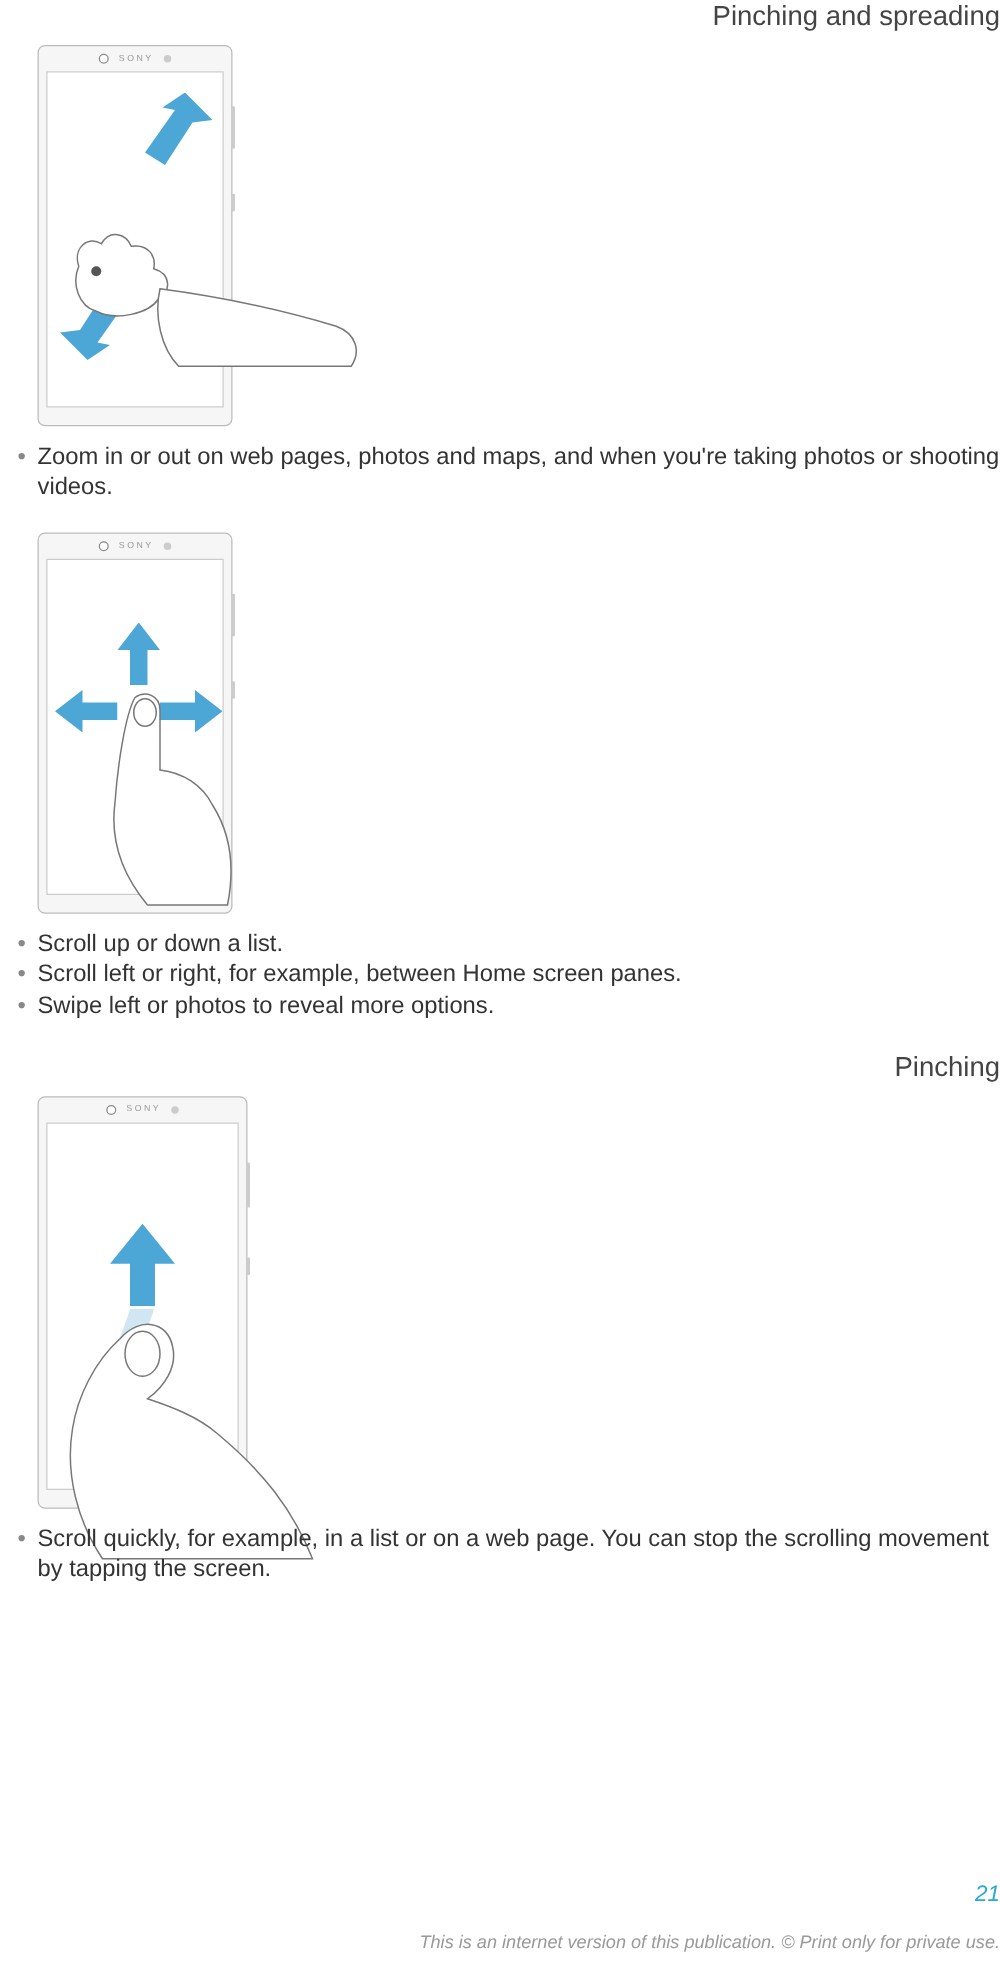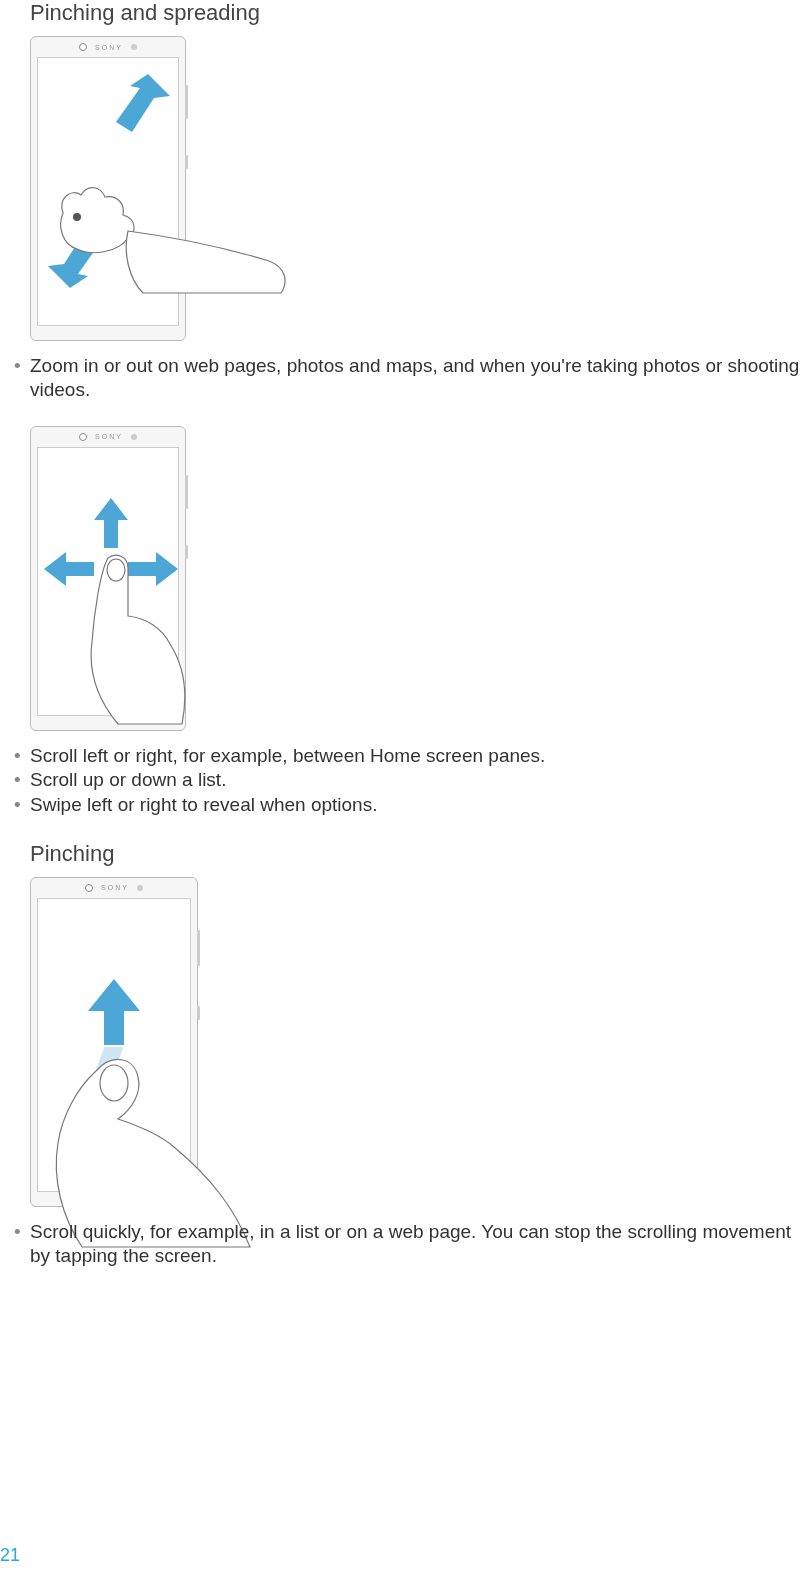--- a/index.html
+++ b/index.html
@@ -12,20 +12,21 @@
     background: #fff;
   }
   .content {
     padding: 0 0 0 30px;
   }
   .section-heading {
     font-size: 22px;
     font-weight: 400;
     color: #444;
     margin-bottom: 10px;
+    text-align: right;
   }
   .figure {
     margin: 8px 0 6px 0;
   }
   .phone-frame {
     position: relative;
     width: 156px;
     height: 305px;
     border: 1px solid #bbb;
     border-radius: 6px;
@@ -80,23 +81,24 @@
   }
   .bullets li::before {
     content: "•";
     position: absolute;
     left: 0;
     top: 0;
     color: #888;
   }
   .footer {
     position: absolute;
-    bottom: 4px;
+    bottom: 28px;
     width: 100%;
-    text-align: left;
+    text-align: right;
+    font-style: italic;
   }
   .page-num {
     color: #2aa8d8;
     font-size: 18px;
     margin-bottom: 20px;
   }
   .copyright {
     font-size: 14.5px;
     color: #999;
   }
@@ -193,23 +195,23 @@
               <ellipse cx="30" cy="16" rx="9" ry="11" fill="none"></ellipse>
             </g>
           </svg>
         </span>
       </div>
       <span class="side-btn" style="top:48px;height:34px;"></span>
       <span class="side-btn" style="top:118px;height:14px;"></span>
     </div>
   </div>
   <ul class="bullets">
+    <li>Scroll up or down a list.</li>
     <li>Scroll left or right, for example, between Home screen panes.</li>
-    <li>Scroll up or down a list.</li>
-    <li>Swipe left or right to reveal when options.</li>
+    <li>Swipe left or photos to reveal more options.</li>
   </ul>
 
   <h2 class="section-heading">Pinching</h2>
   <div class="figure">
     <div class="phone-frame wide">
       <div class="phone-top">
         <span class="cam"></span>
         <span class="brand">SONY</span>
         <span class="led"></span>
       </div>
@@ -240,13 +242,14 @@
     </div>
   </div>
   <ul class="bullets">
     <li>Scroll quickly, for example, in a list or on a web page. You can stop the scrolling movement by tapping the screen.</li>
   </ul>
 
 </div>
 
 <div class="footer">
   <div class="page-num">21</div>
+  <div class="copyright">This is an internet version of this publication. © Print only for private use.</div>
 </div>
 
 </body></html>

